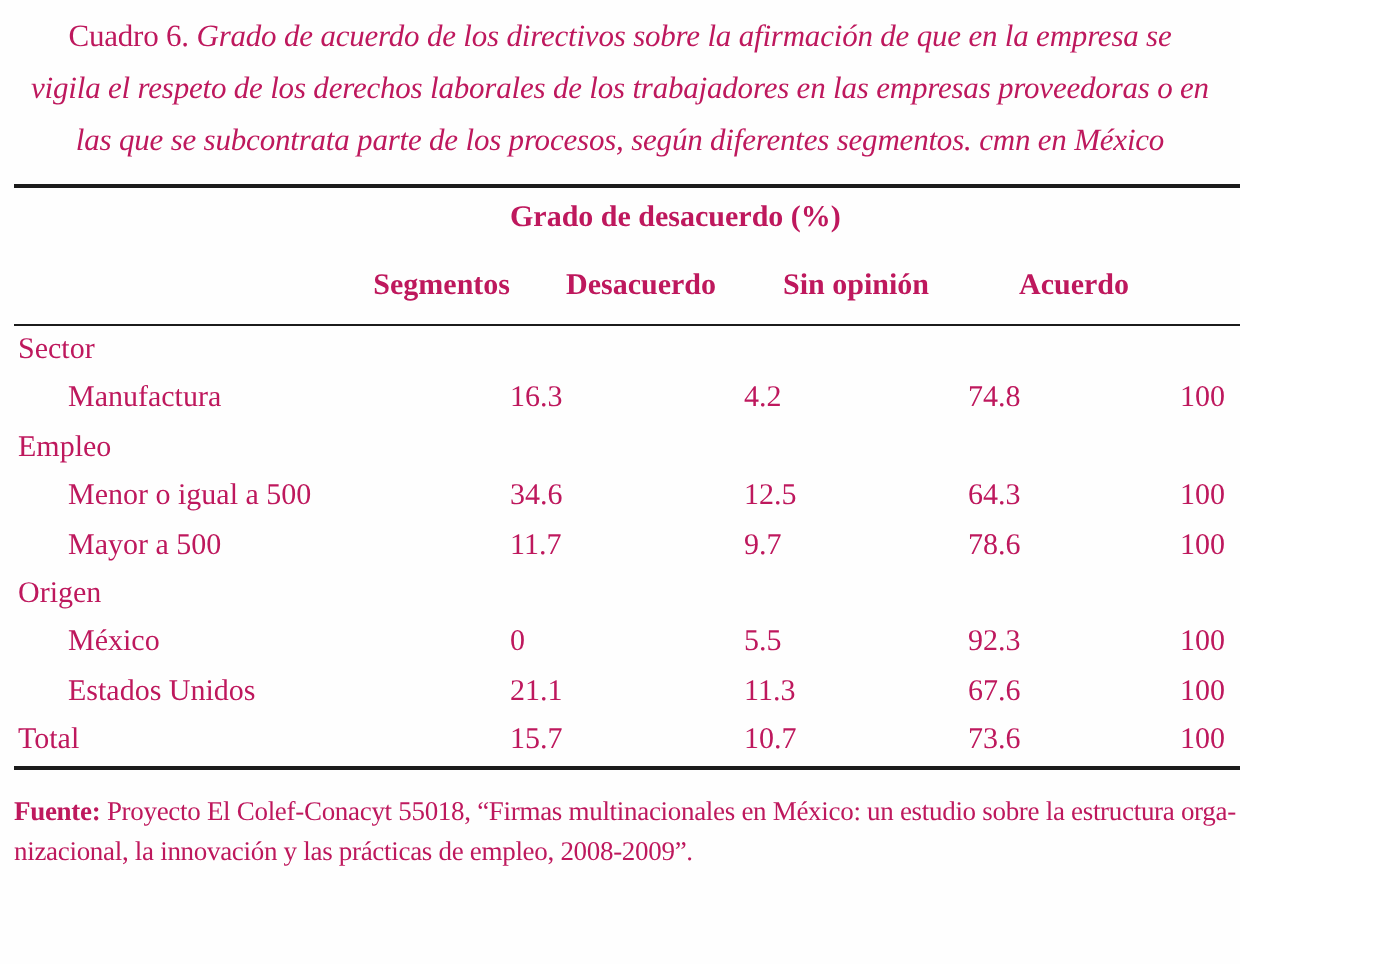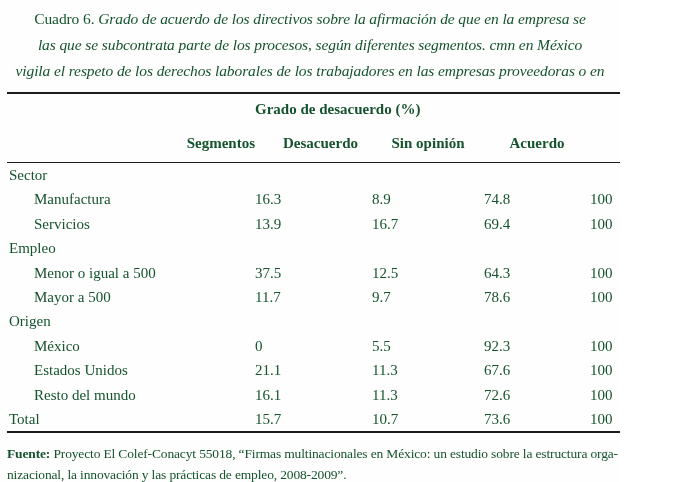--- a/index.html
+++ b/index.html
@@ -5,21 +5,21 @@
   html, body {
     margin: 0;
     padding: 0;
     background: #ffffff;
   }
   .page {
     position: relative;
     width: 620px;
     height: 482px;
     background: #fefefe;
-    color: #14532d;
+    color: #be185d;
     font-family: "Liberation Serif", serif;
     overflow: hidden;
   }
   
   .caption {
     padding-top: 6px;
     text-align: center;
     font-size: 15.5px;
     line-height: 26px;
     letter-spacing: -0.1px;
@@ -85,22 +85,22 @@
   }
   .source .bold { font-weight: bold; }
 </style>
 </head>
 <body>
 
 <div class="page">
 
   <div class="caption">
     <div class="caption-line"><span class="roman">Cuadro 6.</span> <span class="ital">Grado de acuerdo de los directivos sobre la afirmación de que en la empresa se</span></div>
+    <div class="caption-line ital">vigila el respeto de los derechos laborales de los trabajadores en las empresas proveedoras o en</div>
     <div class="caption-line ital">las que se subcontrata parte de los procesos, según diferentes segmentos. cmn en México</div>
-    <div class="caption-line ital">vigila el respeto de los derechos laborales de los trabajadores en las empresas proveedoras o en</div>
   </div>
 
   <table class="data">
     <colgroup>
       <col style="width:248px">
       <col style="width:117px">
       <col style="width:112px">
       <col style="width:106px">
       <col style="width:95px">
     </colgroup>
@@ -122,41 +122,34 @@
       <tr>
         <td class="lbl">Sector</td>
         <td class="num c1"></td>
         <td class="num c2"></td>
         <td class="num c3"></td>
         <td class="num c4"></td>
       </tr>
       <tr>
         <td class="lbl indent">Manufactura</td>
         <td class="num c1">16.3</td>
-        <td class="num c2">8.9</td>
+        <td class="num c2">4.2</td>
         <td class="num c3">74.8</td>
-        <td class="num c4">100</td>
-      </tr>
-      <tr>
-        <td class="lbl indent">Servicios</td>
-        <td class="num c1">13.9</td>
-        <td class="num c2">16.7</td>
-        <td class="num c3">69.4</td>
         <td class="num c4">100</td>
       </tr>
       <tr>
         <td class="lbl">Empleo</td>
         <td class="num c1"></td>
         <td class="num c2"></td>
         <td class="num c3"></td>
         <td class="num c4"></td>
       </tr>
       <tr>
         <td class="lbl indent">Menor o igual a 500</td>
-        <td class="num c1">37.5</td>
+        <td class="num c1">34.6</td>
         <td class="num c2">12.5</td>
         <td class="num c3">64.3</td>
         <td class="num c4">100</td>
       </tr>
       <tr>
         <td class="lbl indent">Mayor a 500</td>
         <td class="num c1">11.7</td>
         <td class="num c2">9.7</td>
         <td class="num c3">78.6</td>
         <td class="num c4">100</td>
@@ -176,27 +169,20 @@
         <td class="num c4">100</td>
       </tr>
       <tr>
         <td class="lbl indent">Estados Unidos</td>
         <td class="num c1">21.1</td>
         <td class="num c2">11.3</td>
         <td class="num c3">67.6</td>
         <td class="num c4">100</td>
       </tr>
       <tr>
-        <td class="lbl indent">Resto del mundo</td>
-        <td class="num c1">16.1</td>
-        <td class="num c2">11.3</td>
-        <td class="num c3">72.6</td>
-        <td class="num c4">100</td>
-      </tr>
-      <tr>
         <td class="lbl">Total</td>
         <td class="num c1">15.7</td>
         <td class="num c2">10.7</td>
         <td class="num c3">73.6</td>
         <td class="num c4">100</td>
       </tr>
     </tbody>
   </table>
 
   <div class="source">

